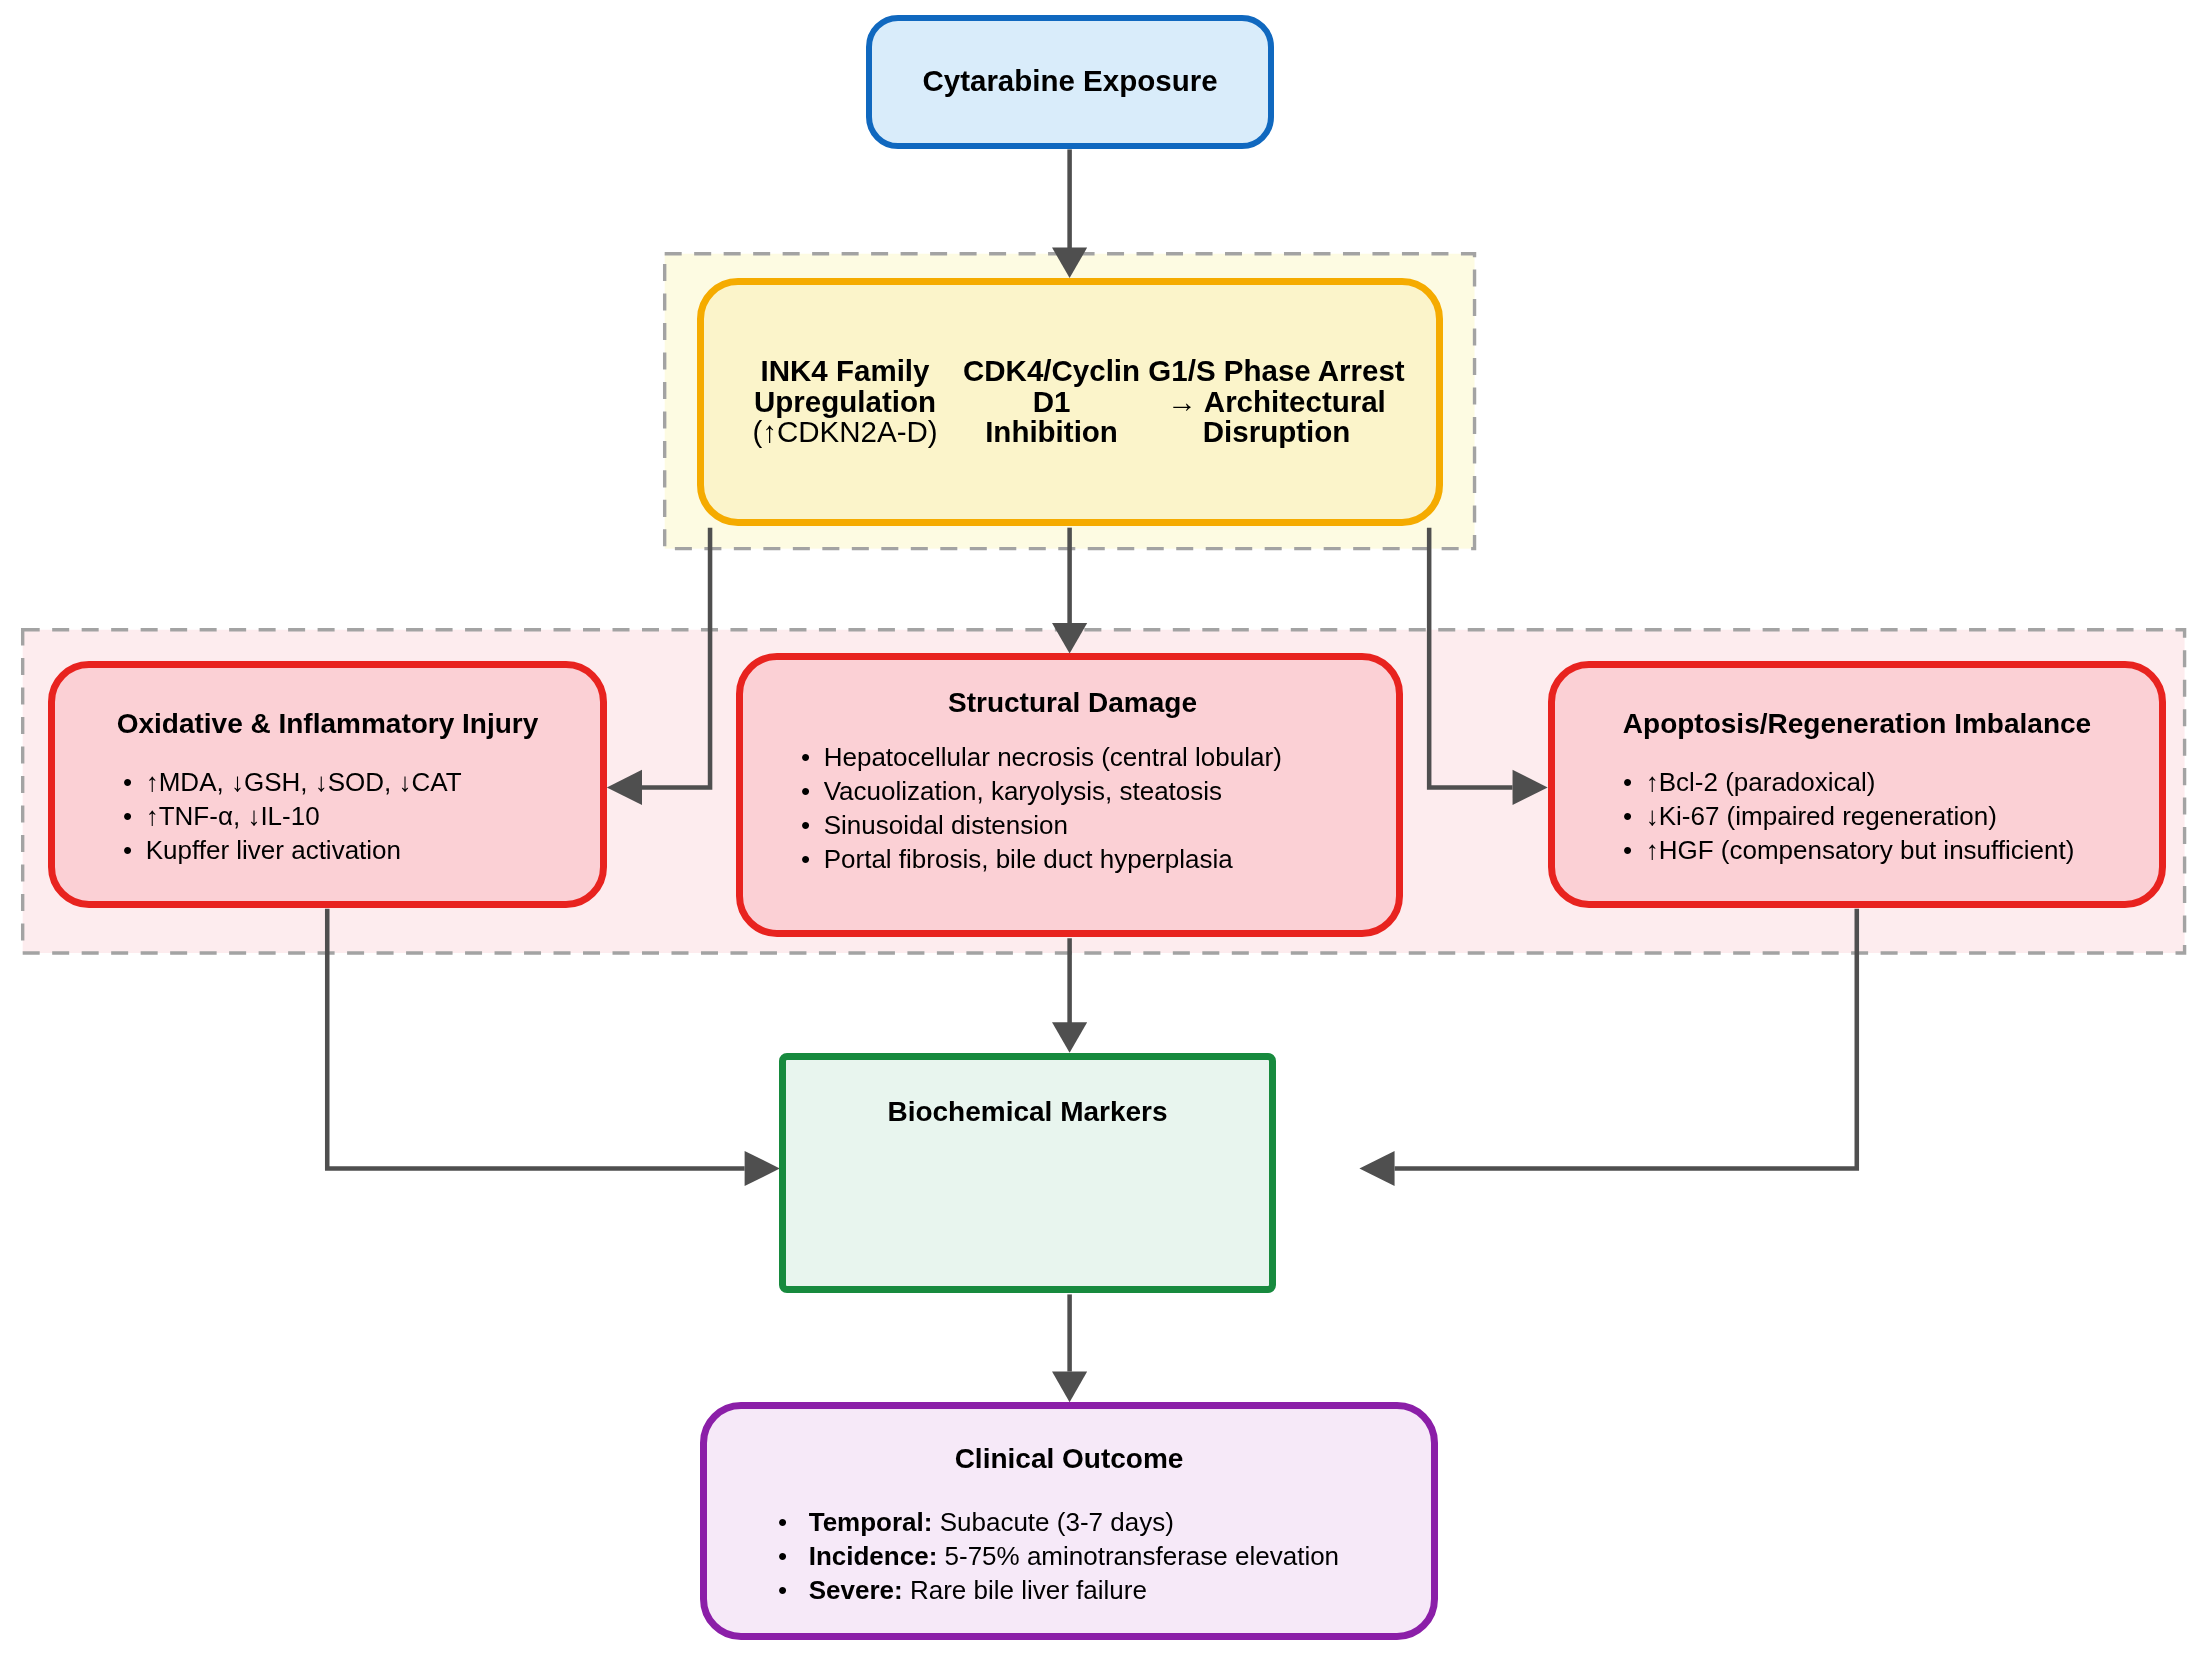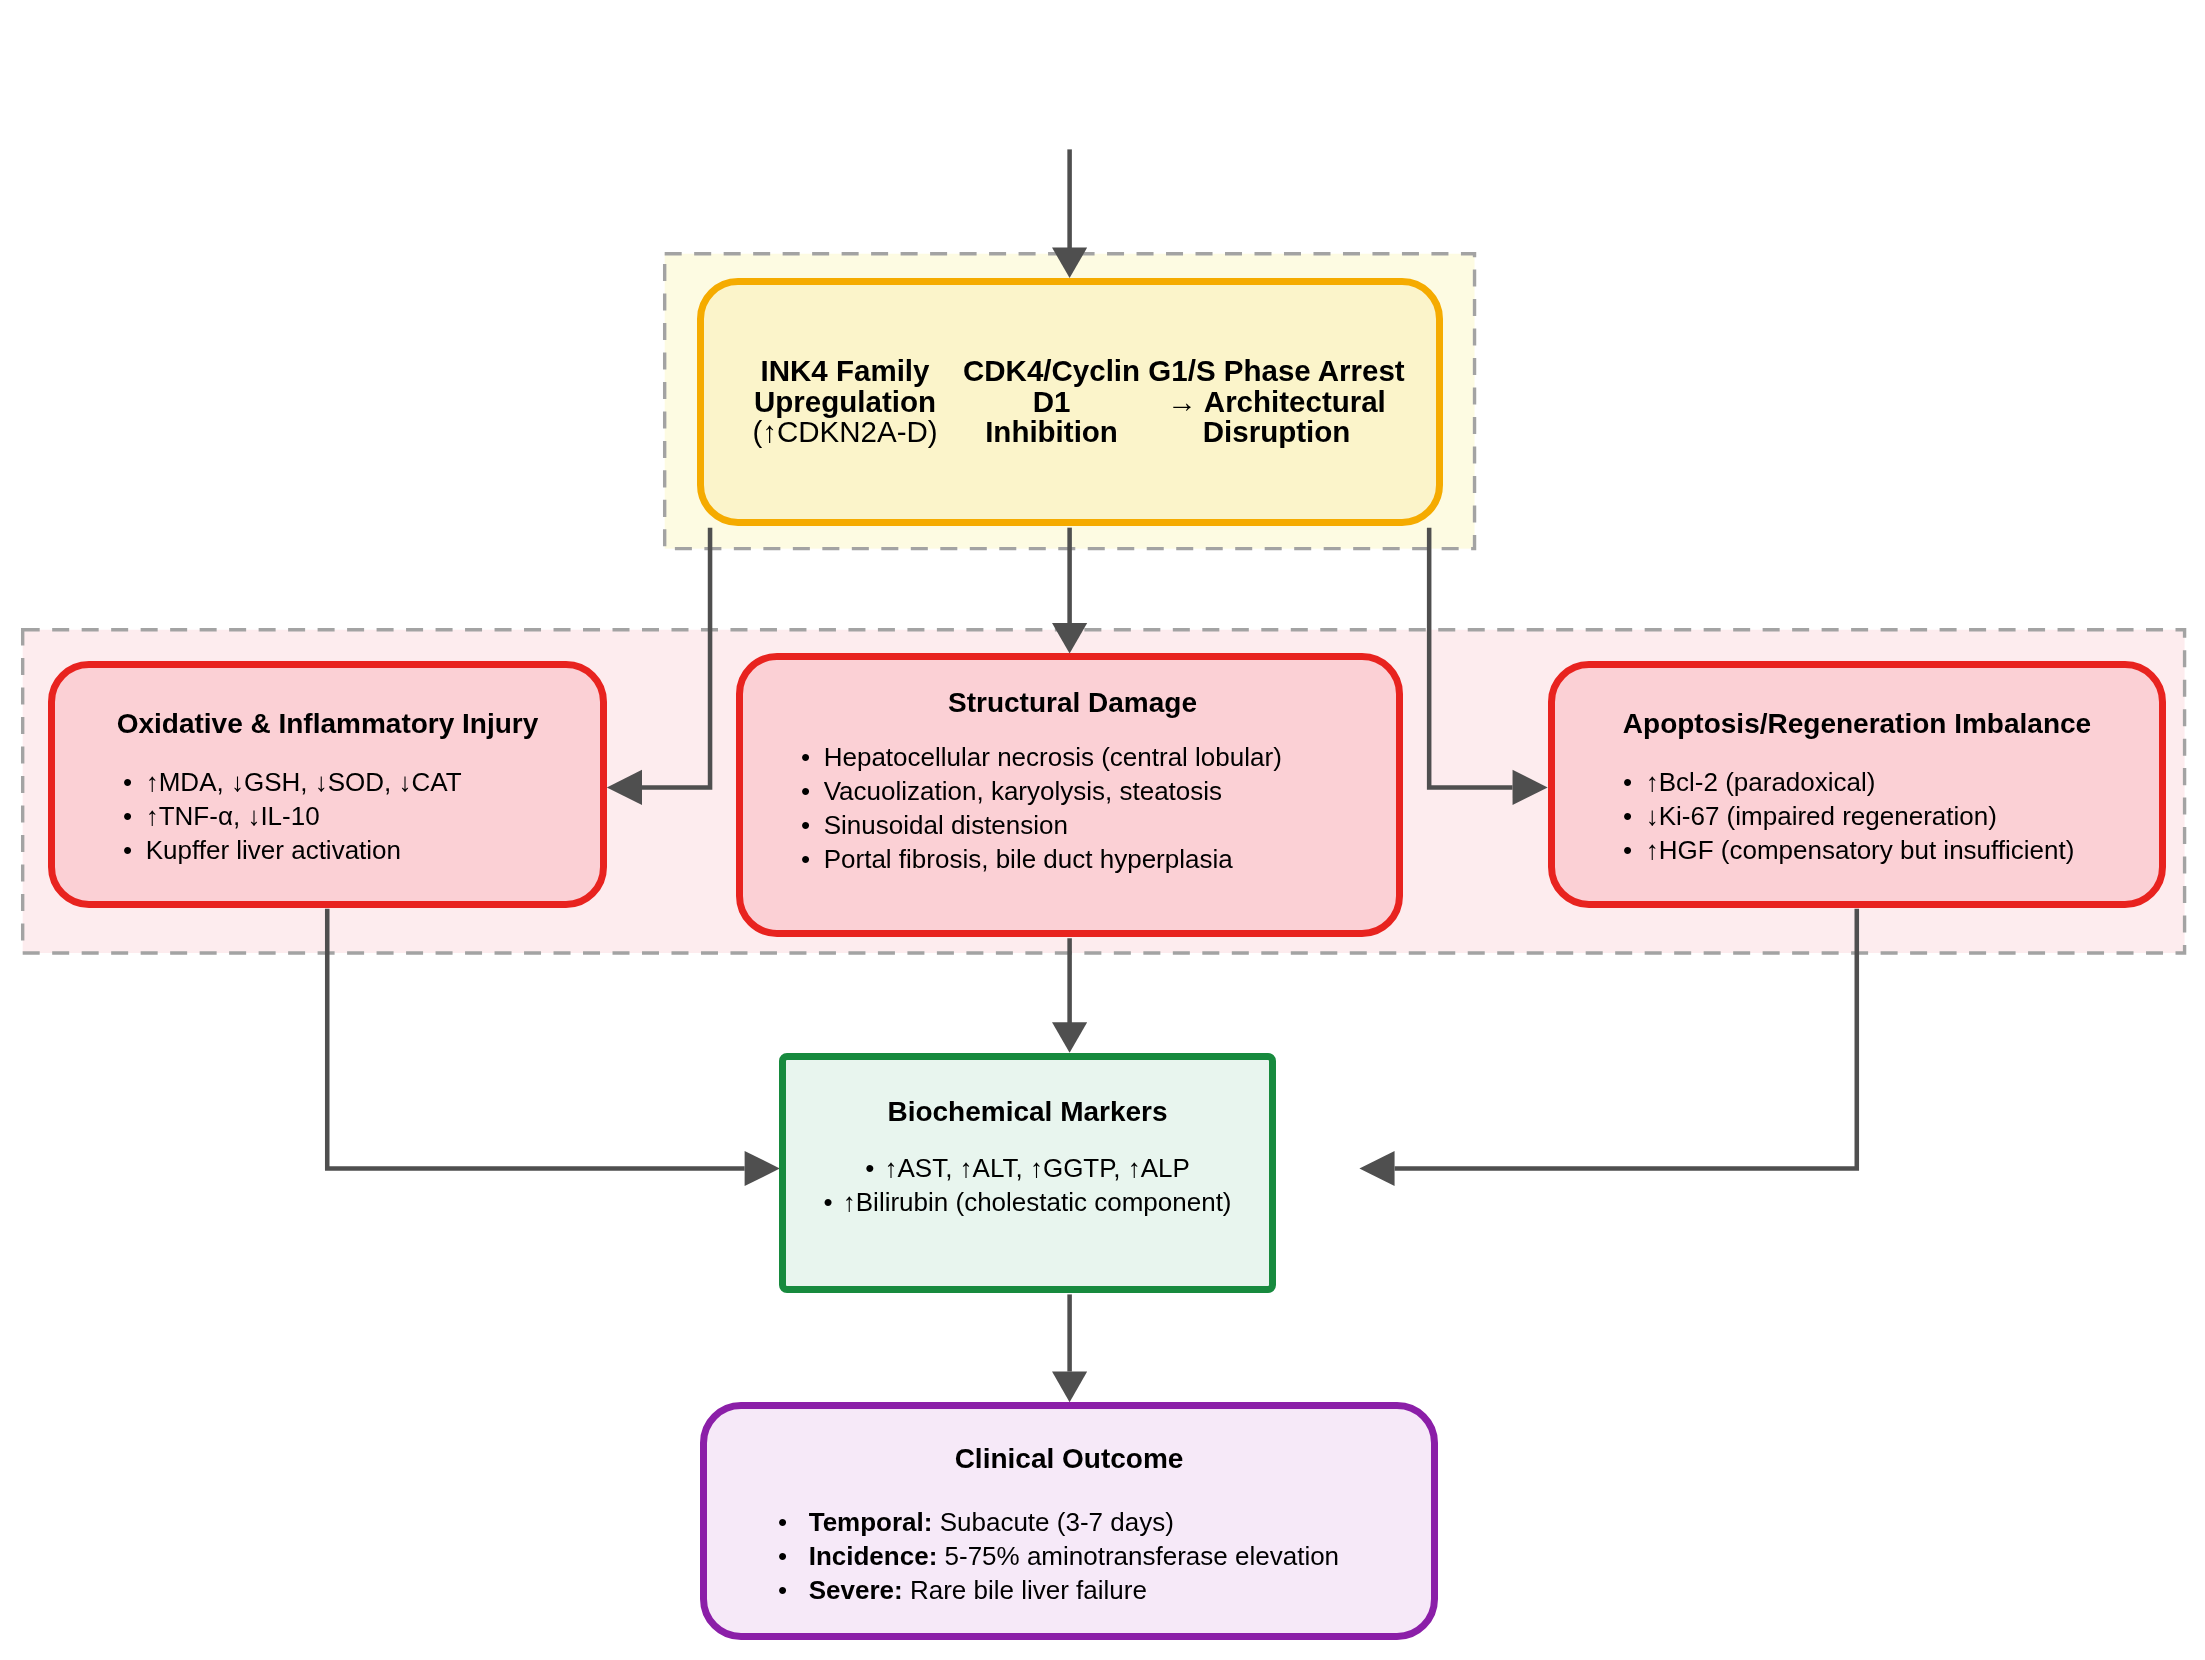--- a/index.html
+++ b/index.html
@@ -148,20 +148,23 @@
       <path class="ln" d="M3274 1602 V2060 H2459"></path>
       <polygon class="hd" points="2459,2029 2459,2091 2397,2060"></polygon>
     </g>
 
     <g>
       <path class="ln" d="M1886 2282 V2418"></path>
       <polygon class="hd" points="1855,2418 1917,2418 1886,2472"></polygon>
     </g>
   </svg>
 
+  <div class="node exposure">
+    <div class="node-title">Cytarabine Exposure</div>
+  </div>
 
   <div class="node mechanism">
     <div class="mech-line"><span>INK4 Family Upregulation</span><span class="normal"> (↑CDKN2A-D)</span></div>
     <div class="mech-line">CDK4/Cyclin D1 Inhibition</div>
     <div class="mech-line">G1/S Phase Arrest → Architectural Disruption</div>
   </div>
 
   <div class="node injury-node oxidative">
     <div class="node-title">Oxidative &amp; Inflammatory Injury</div>
     <ul class="bullets">
@@ -185,24 +188,20 @@
     <div class="node-title">Apoptosis/Regeneration Imbalance</div>
     <ul class="bullets">
       <li>↑Bcl-2 (paradoxical)</li>
       <li>↓Ki-67 (impaired regeneration)</li>
       <li>↑HGF (compensatory but insufficient)</li>
     </ul>
   </div>
 
   <div class="node markers">
     <div class="node-title">Biochemical Markers</div>
-    <ul class="bullets">
-      <li>↑AST, ↑ALT, ↑GGTP, ↑ALP</li>
-      <li>↑Bilirubin (cholestatic component)</li>
-    </ul>
   </div>
 
   <div class="node outcome">
     <div class="node-title">Clinical Outcome</div>
     <ul class="bullets">
       <li><span class="blabel">Temporal:</span><span> Subacute (3-7 days)</span></li>
       <li><span class="blabel">Incidence:</span><span> 5-75% aminotransferase elevation</span></li>
       <li><span class="blabel">Severe:</span><span> Rare bile liver failure</span></li>
     </ul>
   </div>

